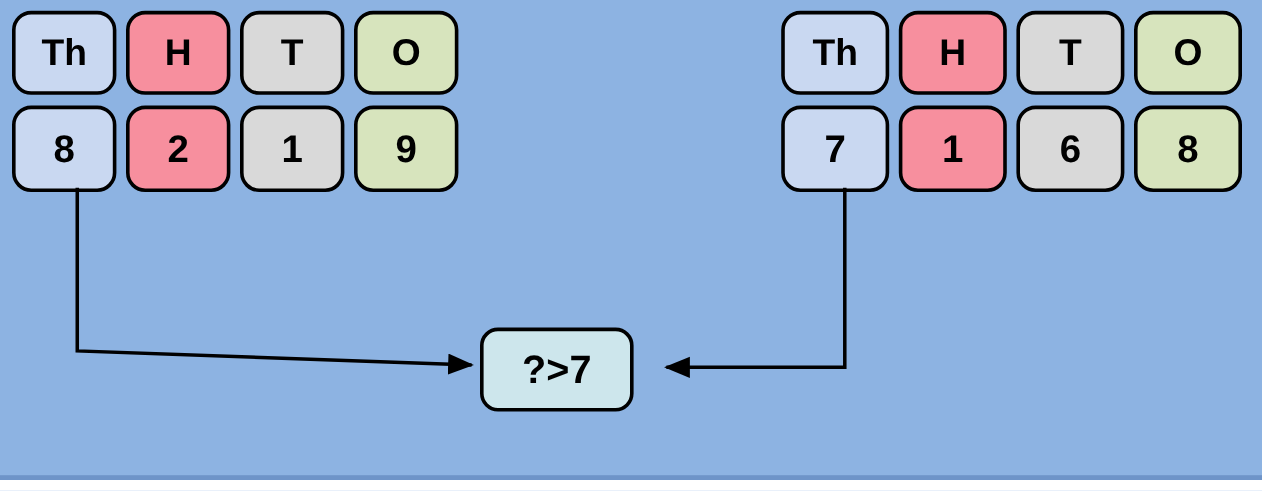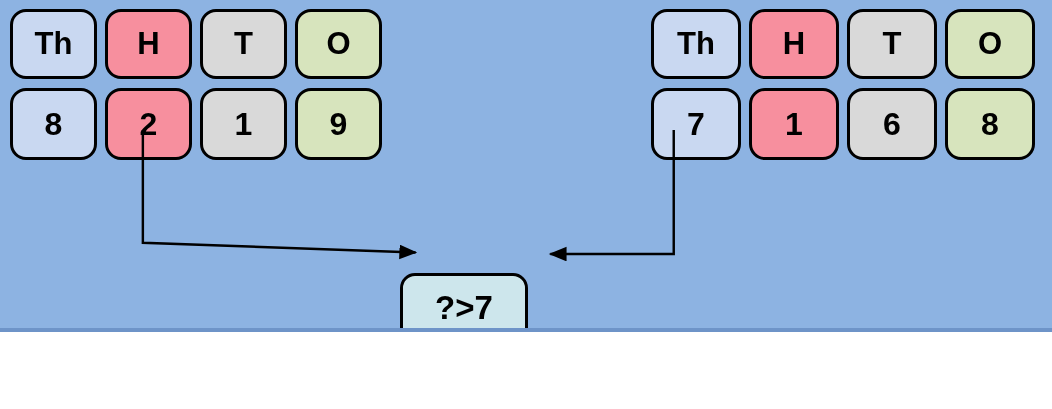--- a/index.html
+++ b/index.html
@@ -1,21 +1,21 @@
 <!DOCTYPE html>
 <html><head>
 <meta charset="utf-8">
 <style>
   html, body { margin: 0; padding: 0; }
   body { font-family: "Liberation Sans", "DejaVu Sans", sans-serif; }
 
   .stage {
     position: relative;
     width: 1052px;
-    height: 332px;
+    height: 400px;
     overflow: hidden;
     background: #8db3e2; 
   }
 
   .pv-group {
     position: absolute;
     display: grid;
     grid-template-rows: 70px 72px;
     row-gap: 9px;
     column-gap: 8px;

